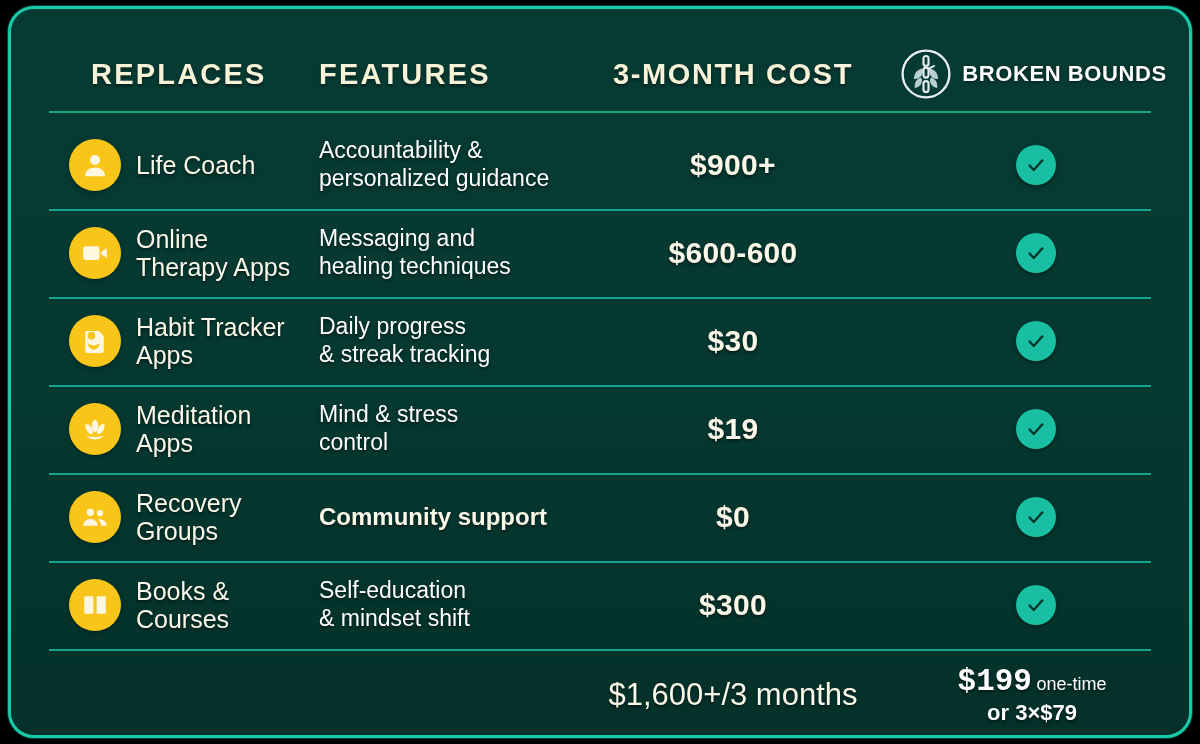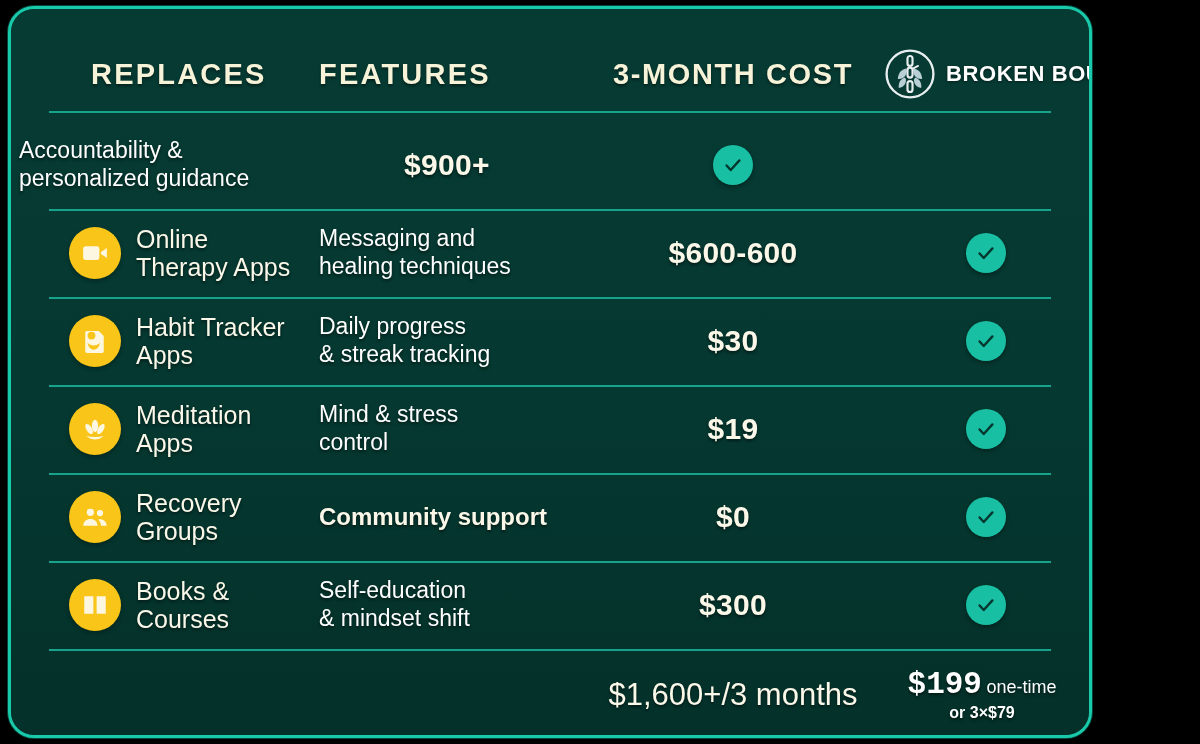--- a/index.html
+++ b/index.html
@@ -5,21 +5,21 @@
   * { margin:0; padding:0; box-sizing:border-box; }
   html, body {
     width:1200px; height:744px;
     background:#000000;
     font-family:"Liberation Sans", sans-serif;
     overflow:hidden;
   }
   .frame {
     position:absolute;
     left:8px; top:6px;
-    width:1084px; height:732px;
+    width:1184px; height:732px;
     border:3px solid #18c9aa;
     border-radius:26px;
     background:#05372f;
     overflow:hidden;
     box-shadow:0 0 0 1px rgba(24,201,170,.35);
   }
   .inner {
     position:absolute; inset:0;
     background:linear-gradient(180deg,#063b33 0%, #053830 55%, #04312a 100%);
     border-radius:23px;
@@ -133,21 +133,21 @@
   }
   .offer {
     color:#ffffff;
     text-align:center;
     line-height:1.18;
     text-shadow:0 2px 3px rgba(0,0,0,.5);
     padding-right:8px;
   }
   .offer-price { font-size:31px; font-weight:bold;font-family:Liberation Mono, monospace; }
   .offer-sub   { font-size:18px; font-weight:400;text-align:right; }
-  .offer-alt   { font-size:16px; font-weight:bold; }
+  .offer-alt   { font-size:22px; font-weight:bold; }
 </style>
 </head>
 <body>
 
 <div class="frame">
   <div class="inner">
 
     <div class="row header">
       <div class="col-replaces">
         <span class="hdr-text hdr-replaces">REPLACES</span>
@@ -178,20 +178,29 @@
             </svg>
           </span>
           <span class="brand-name">BROKEN BOUNDS</span>
         </div>
       </div>
     </div>
 
     <div class="divider" style="top:102px;"></div>
 
     <div class="row body-row" style="top:112px;">
+      <div class="col-replaces rep-cell">
+        <span class="icon-badge">
+          <svg viewBox="0 0 24 24" xmlns="http://www.w3.org/2000/svg" fill="#fdf6e0">
+            <circle cx="12" cy="8" r="4"></circle>
+            <path d="M4 21c0-4.4 3.6-7 8-7s8 2.6 8 7z"></path>
+          </svg>
+        </span>
+        <span class="rep-label">Life Coach</span>
+      </div>
       <div class="col-features">
         <span class="feat-label">Accountability &amp;
 personalized guidance</span>
       </div>
       <div class="col-cost">
         <span class="cost-label">$900+</span>
       </div>
       <div class="col-check">
         <span class="check-badge">
           <svg viewBox="0 0 24 24" xmlns="http://www.w3.org/2000/svg" fill="none" stroke="#05372f" stroke-width="2.6" stroke-linecap="round" stroke-linejoin="round">

